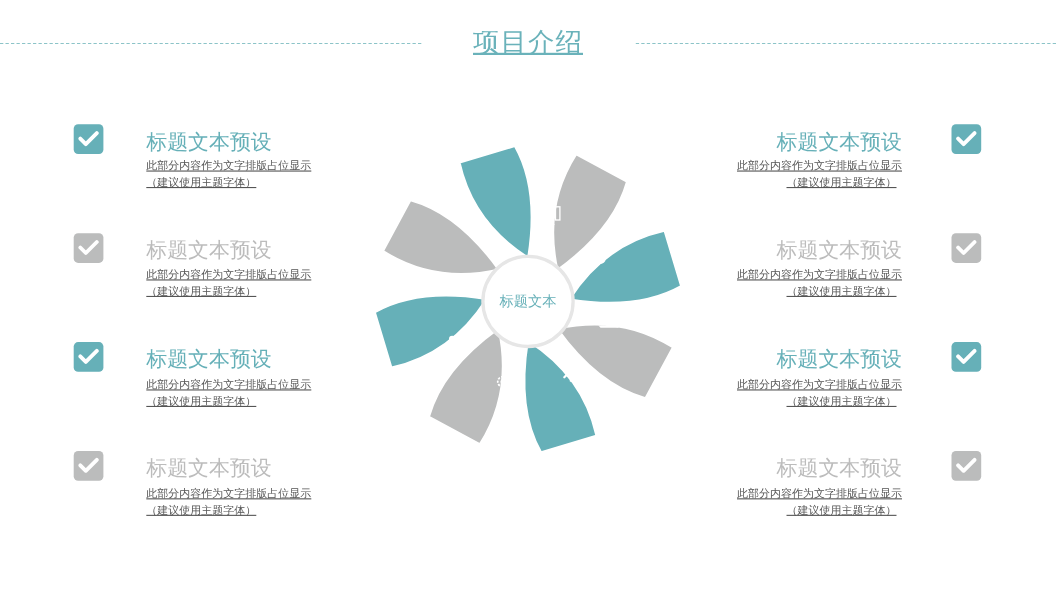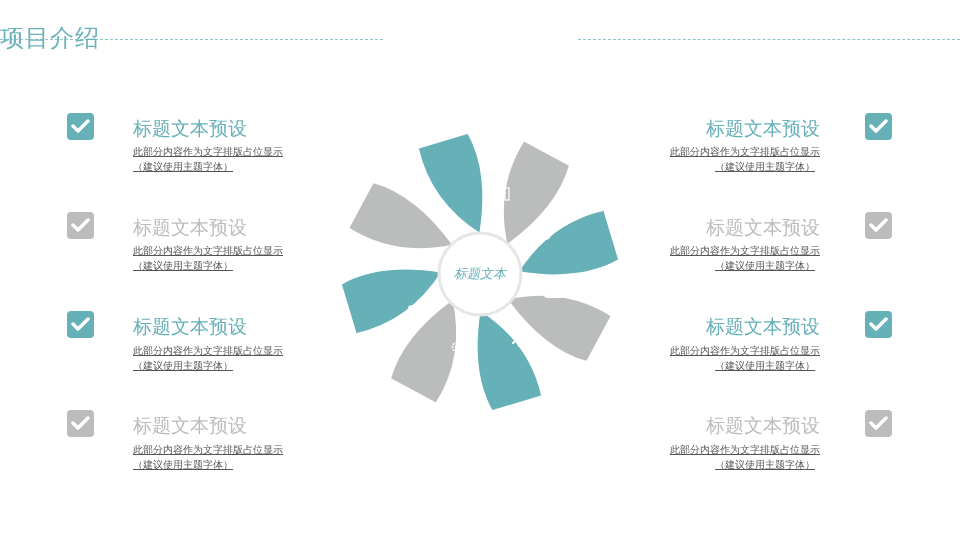--- a/index.html
+++ b/index.html
@@ -1,34 +1,34 @@
 <!DOCTYPE html>
 <html><head>
 <meta charset="utf-8">
 <style>
   html, body { margin:0; padding:0; }
   body { width:960px; height:540px; background:#ffffff; position:relative; overflow:hidden;
          font-family:"DejaVu Sans", "Liberation Sans", sans-serif; }
   .title-line { position:absolute; top:39px; height:0; border-top:1px dashed #8cc4c8; }
   .title-line.left { left:0; width:383px; }
   .title-line.right { left:578px; width:382px; }
-  .page-title { position:absolute; top:22px; left:0; width:960px; text-align:left;
-                font-size:24px; color:#6ab2ba; letter-spacing:1px; }
+  .page-title { position:absolute; top:22px; left:0; width:960px; text-align:center;
+                font-size:24px; color:#6ab2ba; letter-spacing:1px;text-decoration:underline; }
   .item { position:absolute; width:260px; }
   .item .check { position:absolute; width:27px; height:27px; border-radius:4px; }
   .item .check svg { position:absolute; left:4px; top:5px; }
   .item .h { position:absolute; font-size:19px; white-space:nowrap; }
   .item .d { position:absolute; font-size:10px; line-height:15px; color:#555; white-space:nowrap;text-decoration:underline; }
   .teal { background:#66b0b8; }
   .gray { background:#bbbcbc; }
   .h.teal-t { color:#66b0b8; }
   .h.gray-t { color:#bcbcbc; }
   .wheel { position:absolute; left:330px; top:122px; width:300px; height:300px; }
   .center-label { position:absolute; left:440px; top:234px; width:80px; height:80px; border-radius:50%;
-                  display:flex; align-items:center; justify-content:center; font-size:13px; color:#66b0b8;font-style:italic; }
+                  display:flex; align-items:center; justify-content:center; font-size:13px; color:#66b0b8; }
 </style>
 </head>
 <body>
 
 <div class="title-line left"></div>
 <div class="title-line right"></div>
 <div class="page-title">项目介绍</div>
 
 <div class="item" style="left:67px;top:112px;">
   <div class="check teal" style="left:0;top:1px;">

